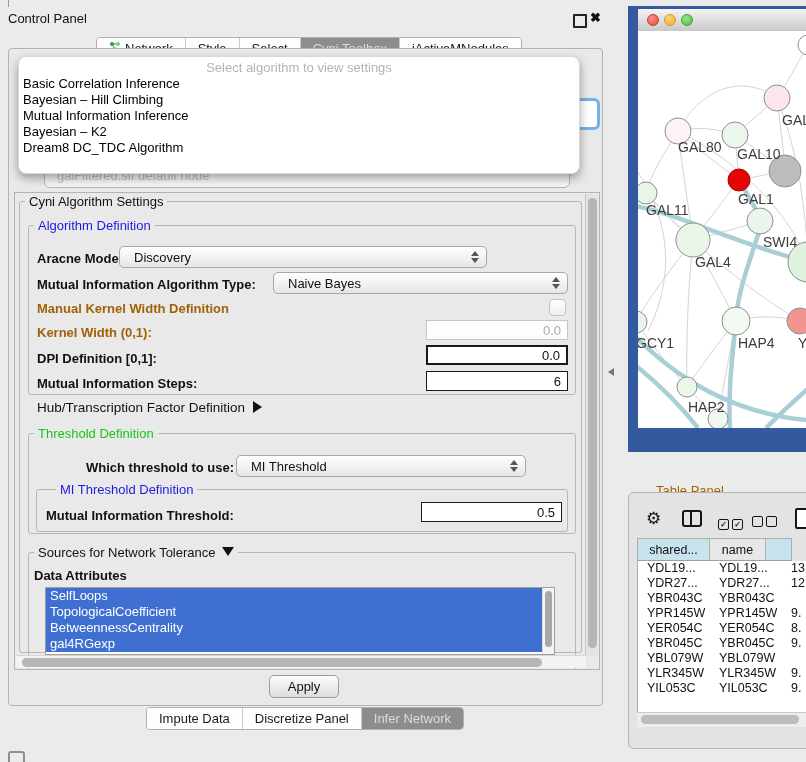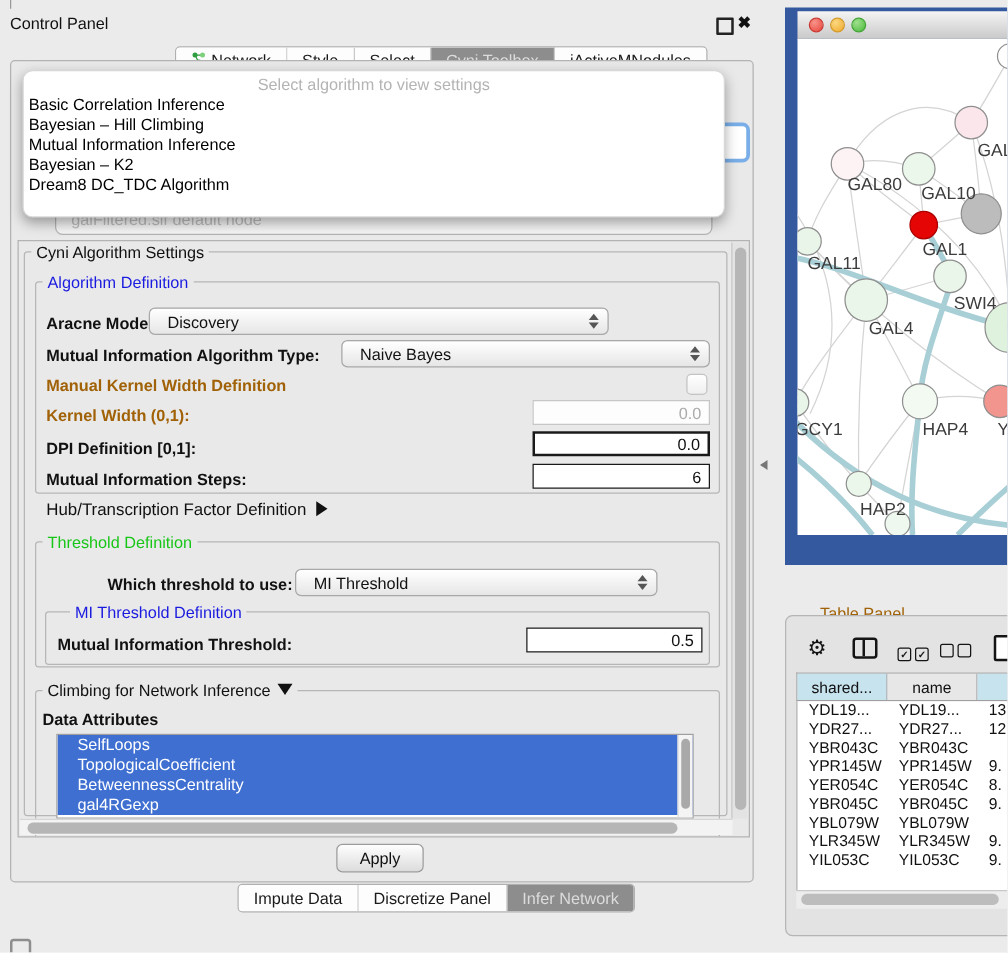--- a/index.html
+++ b/index.html
@@ -5,21 +5,21 @@
   html,body{margin:0;padding:0;}
   #root{position:relative;width:806px;height:762px;background:#ebebeb;overflow:hidden;
         font-family:"Liberation Sans",sans-serif;color:#111;}
   .abs{position:absolute;}
 
   
   .cp-title{left:8px;top:11px;font-size:13px;color:#111;}
   .float-ic{left:573px;top:14px;width:10px;height:10px;border:2px solid #222;border-radius:1px;}
   .close-ic{left:590px;top:10px;font-size:13px;font-weight:bold;color:#111;}
 
-  .tabgroup{display:flex;align-items:stretch;background:#fff;border:1px solid #b0b0b0;border-radius:4px;overflow:hidden;height:21px;margin-left:44px;}
+  .tabgroup{display:flex;align-items:stretch;background:#fff;border:1px solid #b0b0b0;border-radius:4px;overflow:hidden;height:21px;}
   .tab{display:flex;align-items:center;gap:4px;padding:0 12px;font-size:13px;color:#1a1a1a;border-right:1px solid #c9c9c9;background:#fdfdfd;cursor:default;}
   .tab:last-child{border-right:none;}
   .tab.sel{background:#8d8d8d;color:#dcdcdc;}
 
   .panel{left:8px;top:48px;width:593px;height:656px;border:1px solid #b3b3b3;border-radius:4px;background:#e9e9e9;}
 
   
   .setbox{left:14px;top:192px;width:584px;height:476px;border:1px solid #b3b3b3;background:#e9e9e9;overflow:hidden;}
   .group{position:absolute;border:1px solid #b6b6b6;border-radius:3px;}
   .gtitle{position:absolute;font-size:13px;background:#e9e9e9;padding:0 4px;white-space:nowrap;}
@@ -36,21 +36,21 @@
 
   .field{position:absolute;height:20px;background:#fff;border:1px solid #1a1a1a;font-size:13px;
          display:flex;align-items:center;justify-content:flex-end;padding-right:6px;box-sizing:border-box;}
   .field.dis{border:1px solid #c6c6c6;color:#ababab;background:#fdfdfd;}
   .chk{position:absolute;width:15px;height:15px;border:1px solid #c4c4c4;border-radius:4px;background:linear-gradient(#ffffff,#efefef);}
 
   .tri-right{display:inline-block;width:0;height:0;border-top:6px solid transparent;border-bottom:6px solid transparent;border-left:9px solid #111;vertical-align:-1px;margin-left:8px;}
   .tri-down{display:inline-block;width:0;height:0;border-left:6px solid transparent;border-right:6px solid transparent;border-top:9px solid #111;vertical-align:1px;margin-left:6px;}
 
   .datalist{position:absolute;left:30px;top:36px;width:508px;height:66px;background:#fff;border:1px solid #9e9e9e;overflow:hidden;}
-  .ditem{height:16px;line-height:16px;font-size:13px;color:#fff;background:#3e6fd1;padding-left:16px;}
+  .ditem{height:16px;line-height:16px;font-size:13px;color:#fff;background:#3e6fd1;padding-left:4px;}
   .lvtrack{position:absolute;right:0;top:0;width:11px;height:100%;background:#f4f4f4;border-left:1px solid #ddd;}
   .lvthumb{position:absolute;right:2px;top:3px;width:7px;height:56px;background:#a9a9a9;border-radius:4px;}
 
   .vtrack{position:absolute;right:1px;top:1px;width:12px;height:461px;background:#e3e3e3;border-left:1px solid #c8c8c8;}
   .vthumb{position:absolute;left:1.5px;top:4px;width:9px;height:450px;background:#b6b6b6;border-radius:5px;}
   .htrack{position:absolute;left:1px;bottom:1px;width:570px;height:12px;background:#f3f3f3;border-top:1px solid #d5d5d5;}
   .hthumb{position:absolute;left:6px;top:1.5px;width:520px;height:9px;background:#b6b6b6;border-radius:5px;}
 
   .btn{position:absolute;left:269px;top:675px;width:68px;height:21px;border:1px solid #9d9d9d;border-radius:5px;
        background:linear-gradient(#fefefe,#dcdcdc);font-size:13px;display:flex;align-items:center;justify-content:center;}
@@ -209,21 +209,21 @@
 
     <div class="group" style="left:21px;top:296px;width:530px;height:41px;"></div>
     <div class="gtitle blue" style="left:41px;top:289px;">MI Threshold Definition</div>
     <div class="lbl" style="left:31px;top:315px;">Mutual Information Threshold:</div>
     <div class="field" style="left:406px;top:309px;width:141px;border-width:1px;">
       <span>0.5</span>
     </div>
 
     <div class="group" style="left:13px;top:359px;width:546px;height:120px;"></div>
     <div class="gtitle plain" style="left:19px;top:352px;">
-      <span>Climbing for Network Inference</span><i class="tri-down"></i>
+      <span>Sources for Network Tolerance</span><i class="tri-down"></i>
     </div>
     <div class="lbl" style="left:19px;top:375px;position:absolute;">Data Attributes</div>
 
     <div class="datalist" style="left:30px;top:394px;">
       <div class="ditem">SelfLoops</div>
       <div class="ditem">TopologicalCoefficient</div>
       <div class="ditem">BetweennessCentrality</div>
       <div class="ditem">gal4RGexp</div>
       <div class="lvtrack">
           <div class="lvthumb"></div>
@@ -345,21 +345,21 @@
   <div class="abs ticon" style="left:646px;font-size:17px;line-height:17px;">⚙</div>
   <div class="abs ticon icon-cols" style="left:682px;">
       <div></div>
     </div>
   <div class="abs ticon" style="left:718px;top:513px;"><span class="cb">✓</span><span class="cb" style="margin-left:3px;">✓</span></div>
   <div class="abs ticon" style="left:752px;top:513px;"><span class="cb"></span><span class="cb" style="margin-left:3px;"></span></div>
   <div class="abs ticon icon-doc" style="left:795px;top:508px;"></div>
 
   <div class="thead">
     <div class="th" style="width:72px;background:#c7e3ee;">shared...</div>
-    <div class="th" style="width:72px;background:#e7e7e7;">name</div>
+    <div class="th" style="width:56px;background:#e7e7e7;">name</div>
     <div class="th" style="width:25px;background:#c7e3ee;border-right:none;"></div>
   </div>
 
   <div class="tbody">
     <div class="trow">
         <div class="td" style="width:72px;">YDL19...</div>
         <div class="td" style="width:72px;">YDL19...</div>
         <div class="td" style="width:25px;">13</div>
       </div>
     <div class="trow">

